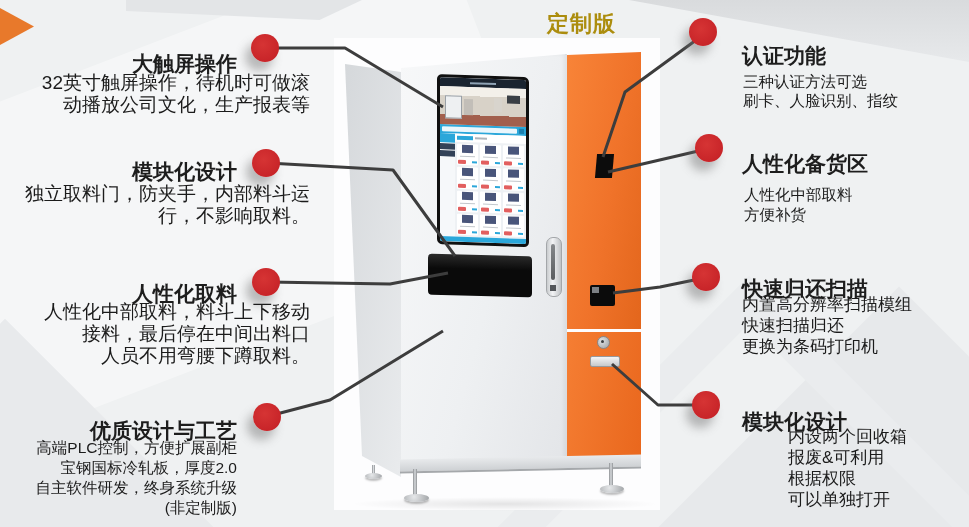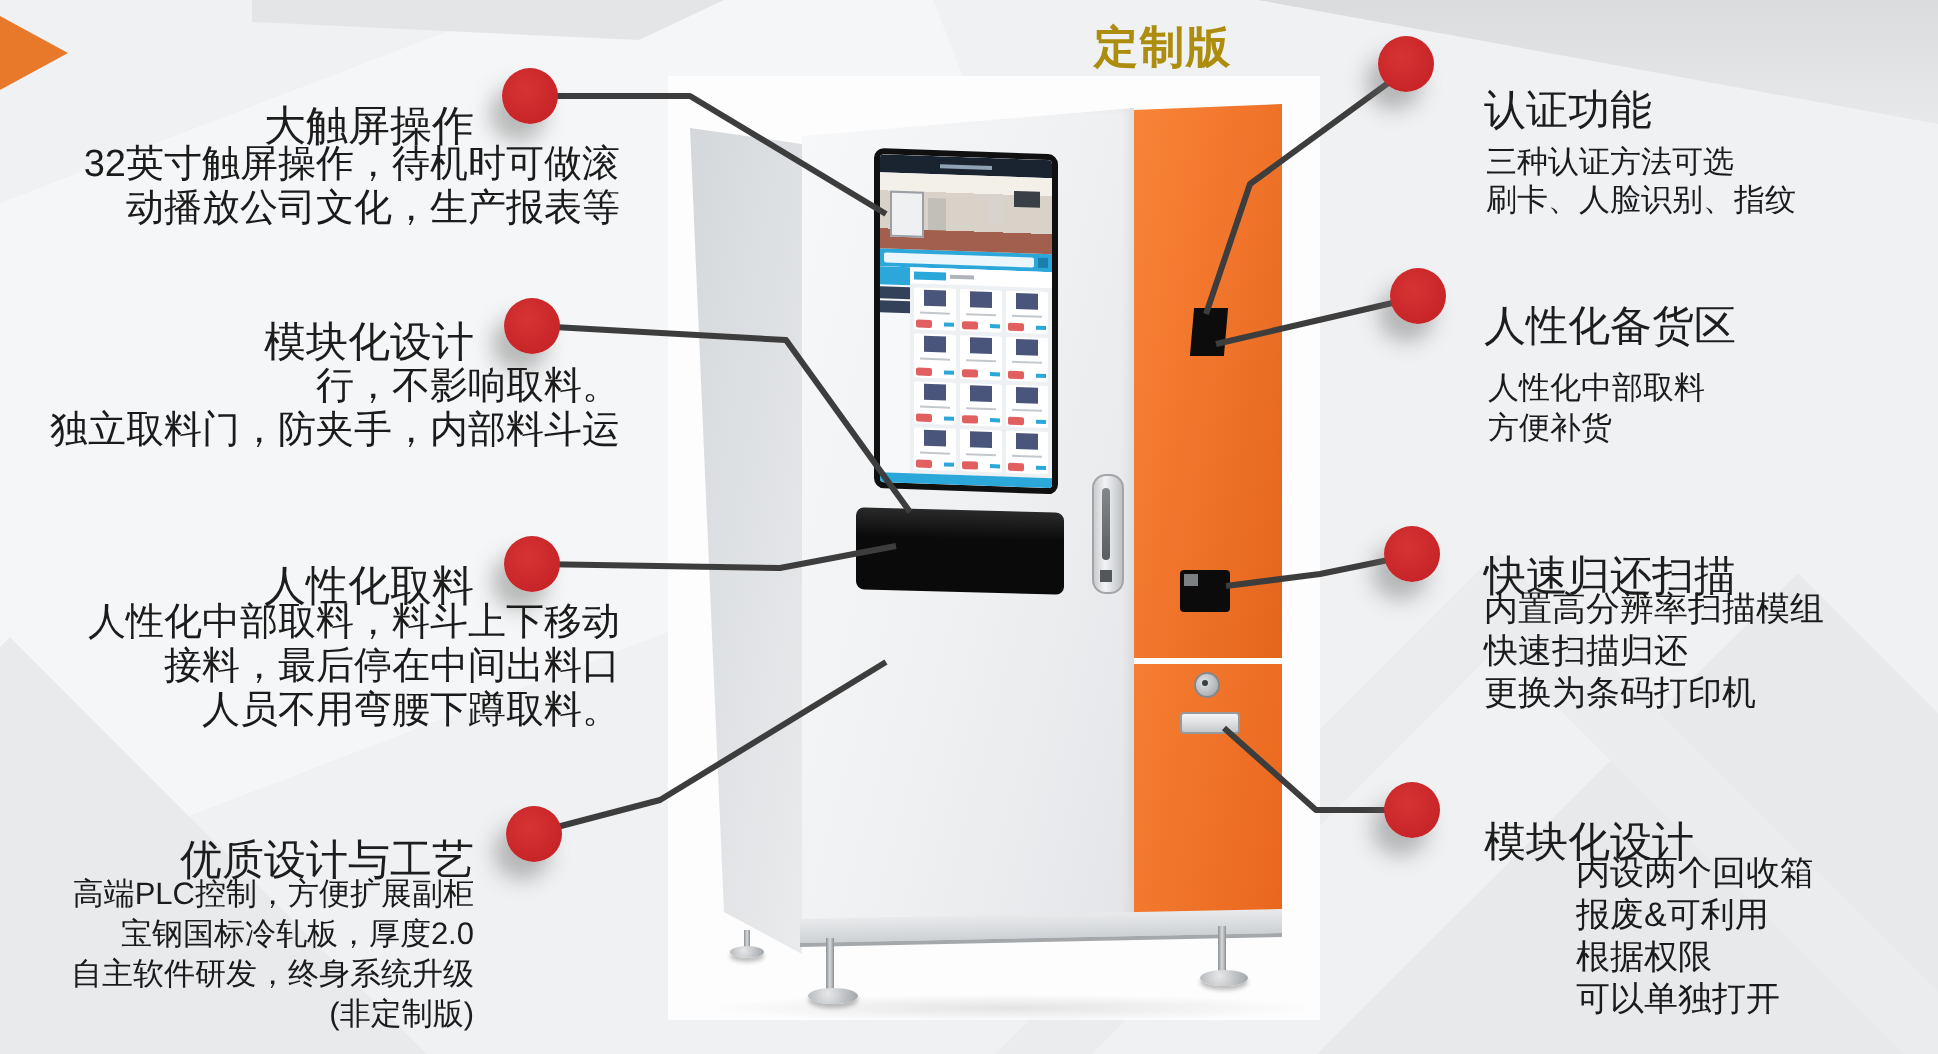--- a/index.html
+++ b/index.html
@@ -89,21 +89,21 @@
   .lock::before{content:"";position:absolute;left:3px;top:3px;width:3px;height:3px;background:#3c3f42;border-radius:50%;}
   .pslot{left:590px;top:356px;width:28px;height:9px;border:1px solid #97999c;border-radius:2px;
         background:linear-gradient(#f4f5f6,#c6c9cc);}
   
   .connectors{position:absolute;left:0;top:0;width:969px;height:527px;pointer-events:none;}
   .connectors path{fill:none;stroke:#3d3d3d;stroke-width:3;stroke-linejoin:round;}
   .dot{position:absolute;width:28px;height:28px;border-radius:50%;
        background:radial-gradient(circle at 42% 38%,#d63434,#c21e24);
        box-shadow:-6px 9px 10px rgba(110,110,110,.45);}
   
-  .fh{position:absolute;line-height:1;font-size:21px;font-weight:normal;color:#1d1d1d;white-space:nowrap;}
+  .fh{position:absolute;line-height:1;font-size:21px;font-weight:bold;color:#1d1d1d;white-space:nowrap;}
   .fb{position:absolute;color:#1b1b1b;}
   .fb div{white-space:nowrap;}
   .lft{text-align:right;}
   .rgt{text-align:left;}
   .fb.big{font-size:19px;line-height:22px;}
   .fb.sm{font-size:15.5px;line-height:20px;}
   .fb.md{font-size:17px;line-height:21px;}
   .fb.r1{line-height:19px;}
 </style>
 </head>
@@ -296,22 +296,22 @@
   <section>
     <h2 class="fh lft" style="left:18px;top:36px;width:219px;">大触屏操作</h2>
     <div class="fb big lft" style="left:18px;top:72px;width:292px;">
         <div>32英寸触屏操作，待机时可做滚</div>
         <div>动播放公司文化，生产报表等</div>
       </div>
   </section>
   <section>
     <h2 class="fh lft" style="left:18px;top:144px;width:219px;">模块化设计</h2>
     <div class="fb big lft" style="left:18px;top:183px;width:292px;">
+        <div>独立取料门，防夹手，内部料斗运</div>
         <div>行，不影响取料。</div>
-        <div>独立取料门，防夹手，内部料斗运</div>
       </div>
   </section>
   <section>
     <h2 class="fh lft" style="left:18px;top:266px;width:219px;">人性化取料</h2>
     <div class="fb big lft" style="left:18px;top:301px;width:292px;">
         <div>人性化中部取料，料斗上下移动</div>
         <div>接料，最后停在中间出料口</div>
         <div>人员不用弯腰下蹲取料。</div>
       </div>
   </section>

